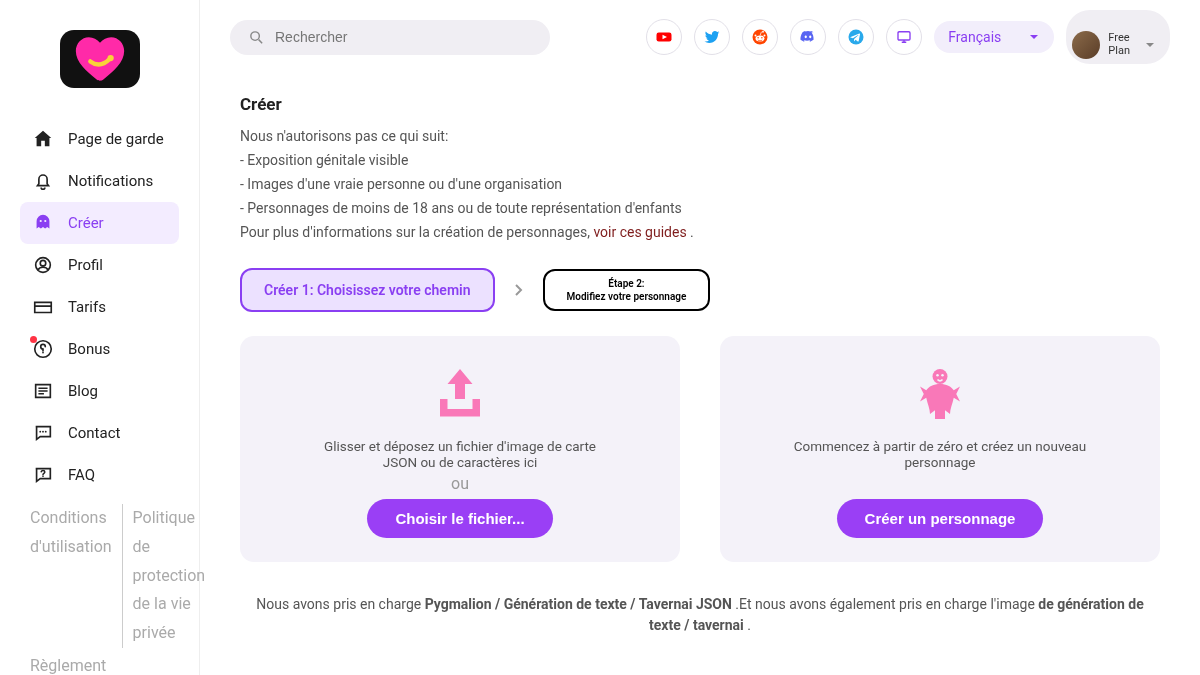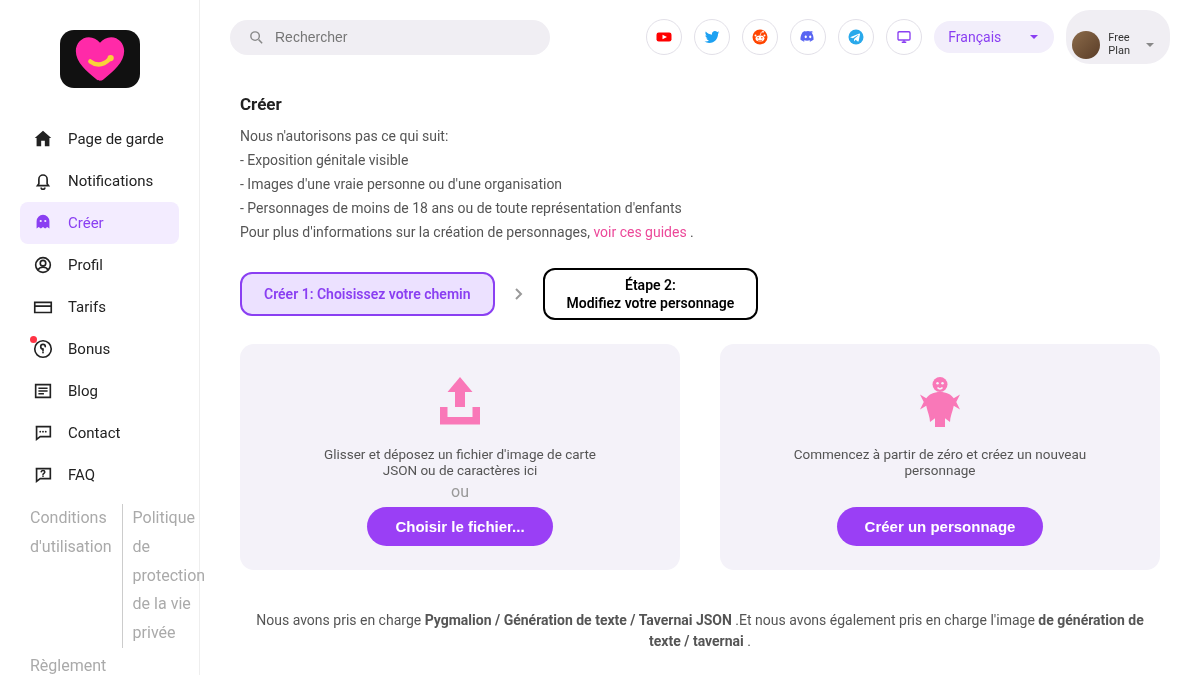--- a/index.html
+++ b/index.html
@@ -36,39 +36,39 @@
   .lang svg { width: 12px; height: 12px; fill: #8a3ff2; }
   .plan { display: flex; align-items: center; gap: 8px; background: #f0eef3; border-radius: 24px; padding: 21px 14px 5px 6px; cursor: pointer; }
   .avatar { width: 28px; height: 28px; border-radius: 50%; background: linear-gradient(135deg,#8b6b4a,#5a3d28); }
   .plan-text { font-size: 11px; line-height: 1.15; color: #333; }
   .plan svg { width: 12px; height: 12px; fill: #888; margin-left:6px;}
   
   
   .content { padding: 20px 40px; overflow-y: auto; }
   .content h2 { font-size: 17px; font-weight: 700; color: #222; margin-bottom: 14px; }
   .content p { font-size: 14px; color: #555; margin-bottom: 8px; }
-  .content a { color: #ec4899; text-decoration: none; }
+  .content a { color: #7f1d1d; text-decoration: none; }
   
   .steps { display: flex; align-items: center; gap: 18px; margin: 28px 0 24px; }
   .step { border-radius: 12px; padding: 12px 22px; font-weight: 600; font-size: 14px; text-align: center; cursor:pointer;}
   .step1 { background: #ece1ff; color: #8a3ff2; border: 2px solid #8a3ff2; }
   .step2 { border: 2.5px solid #000; color: #000; padding: 6px 22px; line-height:1.3;}
-  .step2 div { font-size: 14px; }
+  .step2 div { font-size: 10px; }
   .chevron { color: #888; }
   .chevron svg{width:12px;height:12px;fill:none;stroke:#999;stroke-width:2;}
   
   .cards { display: flex; gap: 40px; }
   .card { flex: 1; background: #f4f2f9; border-radius: 14px; padding: 28px 20px 24px; display: flex; flex-direction: column; align-items: center; text-align: center; }
   .card-icon { width: 60px; height: 60px; margin-bottom: 14px; }
   .card-icon svg { width: 100%; height: 100%; fill: #f978b8; }
   .card-text { font-size: 13.5px; color: #555; margin-bottom: 4px; max-width: 300px; }
   .card-or { font-size: 16px; color: #999; margin-bottom: 6px; }
   .card-btn { background: #9a3ff5; color: #fff; border: none; border-radius: 24px; padding: 11px 28px; font-size: 15px; font-weight: 600; cursor: pointer; }
   
-  .support-text { text-align: center; font-size: 14px; color: #333; margin-top: 40px; line-height:1.5;}
+  .support-text { text-align: center; font-size: 14px; color: #333; margin-top: 32px; line-height:1.5;}
   .support-text b { font-weight: 700; }
 </style>
 </head>
 <body>
 
 <div class="app">
 
   <aside class="sidebar">
     <div class="logo">
       <svg viewBox="0 0 24 24">

